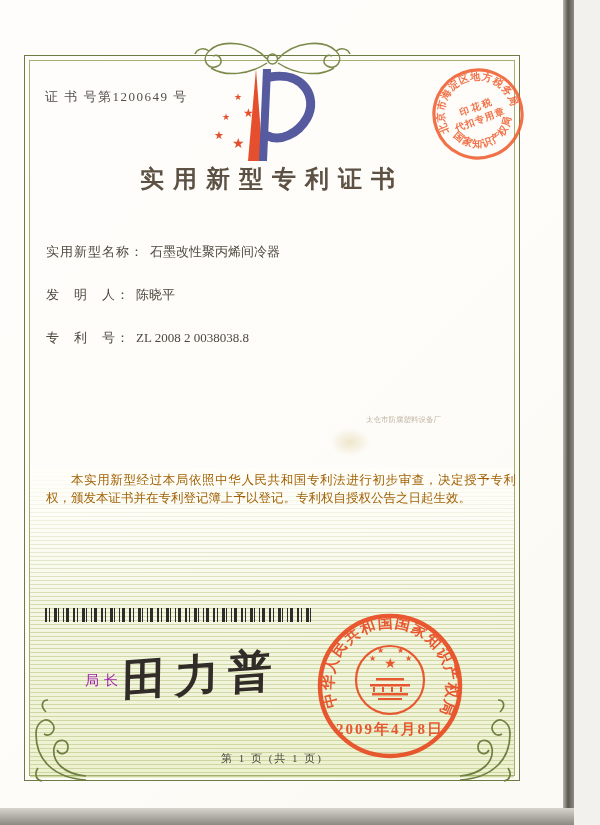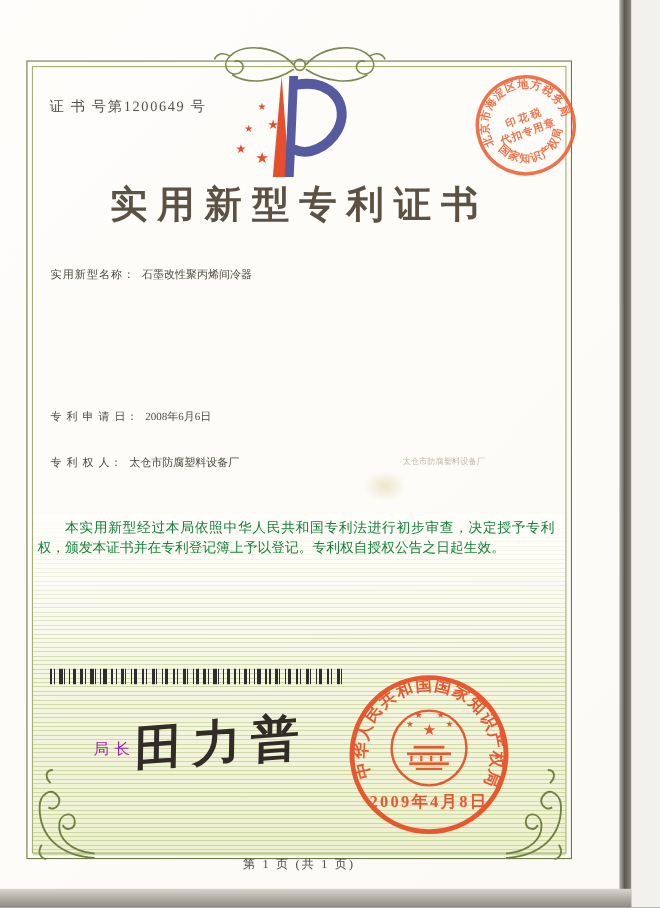--- a/index.html
+++ b/index.html
@@ -24,40 +24,40 @@
   .frame-inner{position:absolute;left:29px;top:60px;width:486px;height:716px;
     border:1px solid #a3b070;box-sizing:border-box;}
   
   .stripes{position:absolute;left:30px;top:468px;width:484px;height:310px;
     background:
       linear-gradient(to bottom,rgba(255,254,249,1) 0%,rgba(255,254,249,0) 45%),
       repeating-linear-gradient(to bottom,rgba(160,178,95,.42) 0px,rgba(160,178,95,.42) 1px,rgba(0,0,0,0) 1px,rgba(0,0,0,0) 4px),
       linear-gradient(to bottom,rgba(247,248,230,.15),#edf1cf);}
   .cert-no{position:absolute;left:45px;top:88px;font-size:13px;color:#54504a;letter-spacing:1.5px;}
   .title{position:absolute;left:24px;top:163px;width:496px;text-align:center;
-    font-size:34px;font-weight:700;color:#5d5144;letter-spacing:9px;}
-  .field{position:absolute;left:46px;font-size:10px;color:#4e483f;white-space:nowrap;}
+    font-size:24px;font-weight:700;color:#5d5144;letter-spacing:9px;}
+  .field{position:absolute;left:46px;font-size:13px;color:#4e483f;white-space:nowrap;}
   .flabel{letter-spacing:1px;}
   .fvalue{margin-left:6px;}
   .ghost{position:absolute;left:366px;top:415px;font-size:7.5px;color:#c4b6a6;}
   .stain{position:absolute;left:330px;top:428px;width:40px;height:28px;border-radius:50%;
     background:radial-gradient(ellipse,rgba(216,196,132,.40),rgba(216,196,132,0) 70%);filter:blur(1px);}
-  .paras{position:absolute;left:34px;top:472px;width:470px;font-size:12.5px;
-    line-height:1.42;color:#15803d;text-align:justify;}
+  .paras{position:absolute;left:46px;top:472px;width:470px;font-size:12.5px;
+    line-height:1.42;color:#a16207;text-align:justify;}
   .paras p{margin:0 0 5px 0;text-indent:2em;}
   .barcode{position:absolute;left:45px;top:608px;width:267px;height:14px;
     background:repeating-linear-gradient(90deg,
       #2e2d2b 0 2px,transparent 2px 4px,#2e2d2b 4px 5px,transparent 5px 9px,
       #2e2d2b 9px 12px,transparent 12px 13px,#2e2d2b 13px 14px,transparent 14px 18px,
       #2e2d2b 18px 19px,transparent 19px 21px,#2e2d2b 21px 24px,transparent 24px 28px);}
   .director{position:absolute;left:85px;top:672px;font-size:14px;color:#a21caf;letter-spacing:5px;}
   .signature{position:absolute;left:122px;top:646px;font-size:44px;font-weight:700;
     color:#312c27;font-family:"DejaVu Sans",sans-serif;letter-spacing:9px;
     transform:rotate(-4deg) skewX(-5deg);}
-  .footer{position:absolute;left:24px;top:778px;width:496px;text-align:center;
+  .footer{position:absolute;left:24px;top:751px;width:496px;text-align:center;
     font-size:11px;color:#4e4941;letter-spacing:2px;}
   .seal{position:absolute;left:310px;top:606px;width:160px;height:160px;opacity:.9;}
   .tax-stamp{position:absolute;left:423px;top:59px;width:110px;height:110px;
     transform:rotate(-20deg);opacity:.85;}
   .orn{position:absolute;}
   .logo{position:absolute;left:210px;top:64px;width:110px;height:102px;}
   .content{position:absolute;left:0;top:0;width:600px;height:825px;border-radius:19px;}
 </style>
 </head>
 <body>
@@ -111,25 +111,25 @@
       <text x="12" y="56" font-size="9" fill="#e64f2e">★</text>
       <text x="4" y="75" font-size="11" fill="#e64f2e">★</text>
       <text x="22" y="84" font-size="14" fill="#e64f2e">★</text>
     </svg>
 
     <div class="title">实用新型专利证书</div>
 
     <div class="field" style="top:243px">
       <span class="flabel">实用新型名称：</span><span class="fvalue">石墨改性聚丙烯间冷器</span>
     </div>
-    <div class="field" style="top:372px">
-      <span class="flabel">专 利 申 请 日：</span><span class="fvalue">2008年6月6日</span>
+    <div class="field" style="top:286px">
+      <span class="flabel">发　明　人：</span><span class="fvalue">陈晓平</span>
     </div>
-    <div class="field" style="top:414px">
-      <span class="flabel">专 利 权 人：</span><span class="fvalue">太仓市防腐塑料设备厂</span>
+    <div class="field" style="top:329px">
+      <span class="flabel">专　利　号：</span><span class="fvalue">ZL 2008 2 0038038.8</span>
     </div>
 
     <div class="ghost">太仓市防腐塑料设备厂</div>
     <div class="stain"></div>
 
     <div class="paras">
       <p>本实用新型经过本局依照中华人民共和国专利法进行初步审查，决定授予专利权，颁发本证书并在专利登记簿上予以登记。专利权自授权公告之日起生效。</p>
     </div>
 
     <div class="barcode"></div>

